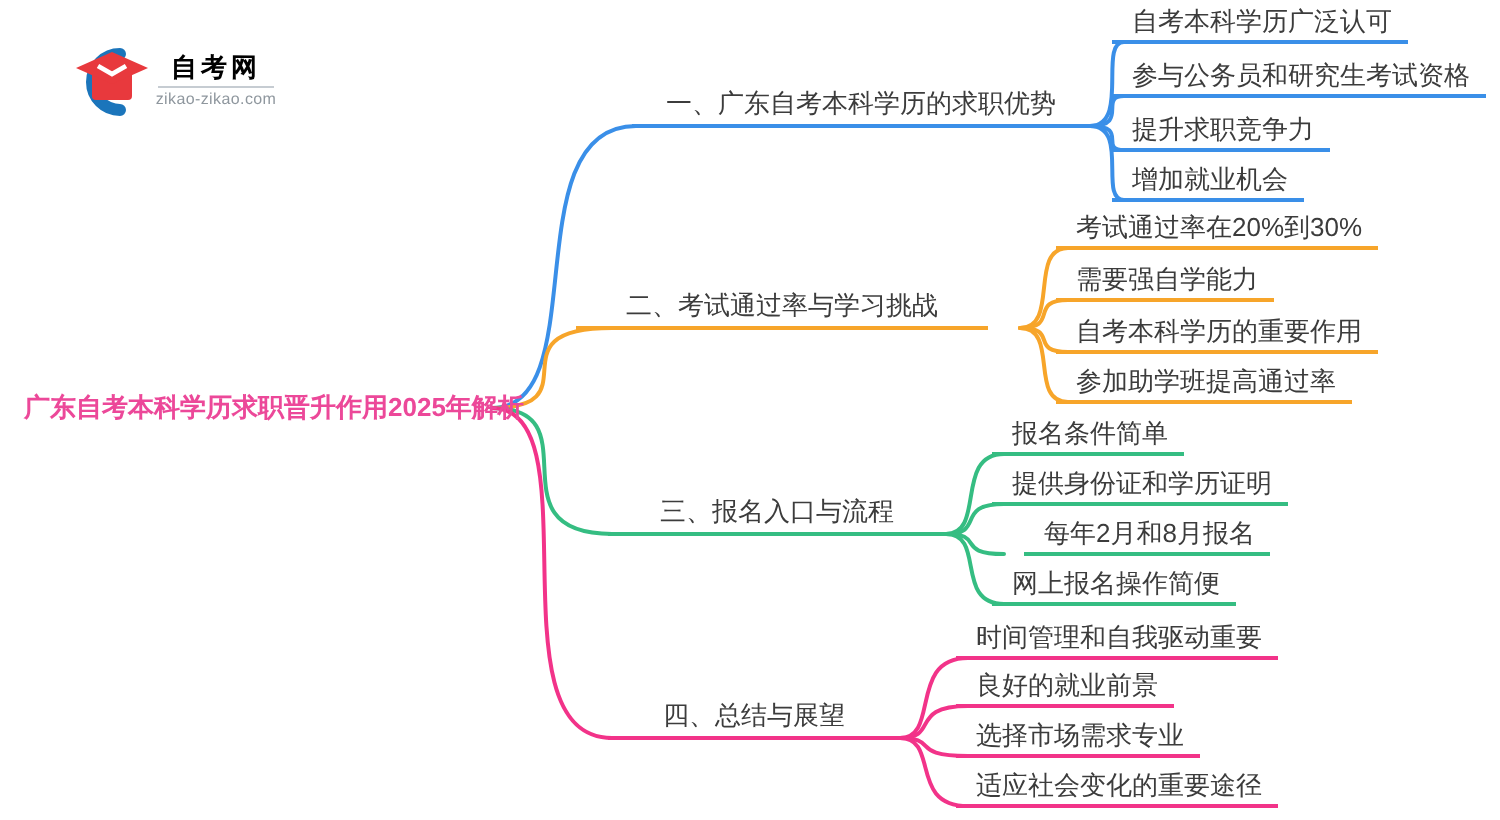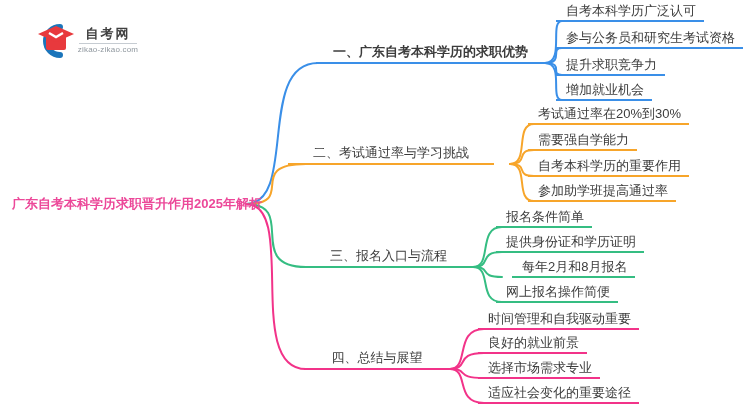--- a/index.html
+++ b/index.html
@@ -23,21 +23,21 @@
     border-bottom:2px solid #999;
   }
   
   #logo{position:absolute;left:28px;top:18px;width:130px;height:44px;z-index:3;cursor:pointer;}
   #logo-icon{position:absolute;left:6px;top:6px;}
   #logo-text-col{
     position:absolute;left:49px;top:8px;width:62px;
     display:flex;flex-direction:column;align-items:center;
   }
   #site-name{
-    font-size:13px;font-weight:700;color:#404040;letter-spacing:2px;line-height:15px;
+    font-size:13px;font-weight:700;color:#000000;letter-spacing:2px;line-height:15px;
   }
   #logo-divider{width:58px;height:1px;background:#c6ccd2;margin:2px 0 1px 0;}
   #site-domain{font-size:8px;color:#8f979e;letter-spacing:0.2px;}
 </style>
 </head>
 <body>
 
 <svg id="connector-svg" width="750" height="410" viewBox="0 0 750 410">
     <path d="M246 204 C 298 204, 256 63, 318 63" fill="none" stroke="#3a8fe8" stroke-width="2" stroke-linecap="round"></path>
     <path d="M545 63 C 565 63, 549 21, 562 21" fill="none" stroke="#3a8fe8" stroke-width="2" stroke-linecap="round"></path>
@@ -70,21 +70,21 @@
   </svg>
   <div id="logo-text-col">
     <div id="site-name">自考网</div>
     <div id="logo-divider"></div>
     <div id="site-domain">zikao-zikao.com</div>
   </div>
 </div>
 
 <div class="node root-node" style="left:12px;top:196px;">广东自考本科学历求职晋升作用2025年解析</div>
 
-<div class="node branch-node" style="left: 316px; top: 42px; width: 229px; border-bottom-color: rgb(58, 143, 232); font-weight: bold;">一、广东自考本科学历的求职优势</div>
+<div class="node branch-node" style="left: 316px; top: 42px; width: 229px; border-bottom-color: rgb(58, 143, 232);">一、广东自考本科学历的求职优势</div>
 <div class="node leaf-node" style="left: 556px; top: 1px; border-bottom-color: rgb(58, 143, 232);">自考本科学历广泛认可</div>
 <div class="node leaf-node" style="left: 556px; top: 28px; border-bottom-color: rgb(58, 143, 232);">参与公务员和研究生考试资格</div>
 <div class="node leaf-node" style="left: 556px; top: 55px; border-bottom-color: rgb(58, 143, 232);">提升求职竞争力</div>
 <div class="node leaf-node" style="left: 556px; top: 80px; border-bottom-color: rgb(58, 143, 232);">增加就业机会</div>
 <div class="node branch-node" style="left: 288px; top: 143px; width: 206px; border-bottom-color: rgb(247, 165, 42);">二、考试通过率与学习挑战</div>
 <div class="node leaf-node" style="left: 528px; top: 104px; border-bottom-color: rgb(247, 165, 42);">考试通过率在20%到30%</div>
 <div class="node leaf-node" style="left: 528px; top: 130px; border-bottom-color: rgb(247, 165, 42);">需要强自学能力</div>
 <div class="node leaf-node" style="left: 528px; top: 156px; border-bottom-color: rgb(247, 165, 42);">自考本科学历的重要作用</div>
 <div class="node leaf-node" style="left: 528px; top: 181px; border-bottom-color: rgb(247, 165, 42);">参加助学班提高通过率</div>
 <div class="node branch-node" style="left: 304px; top: 246px; width: 169px; border-bottom-color: rgb(53, 189, 130);">三、报名入口与流程</div>

